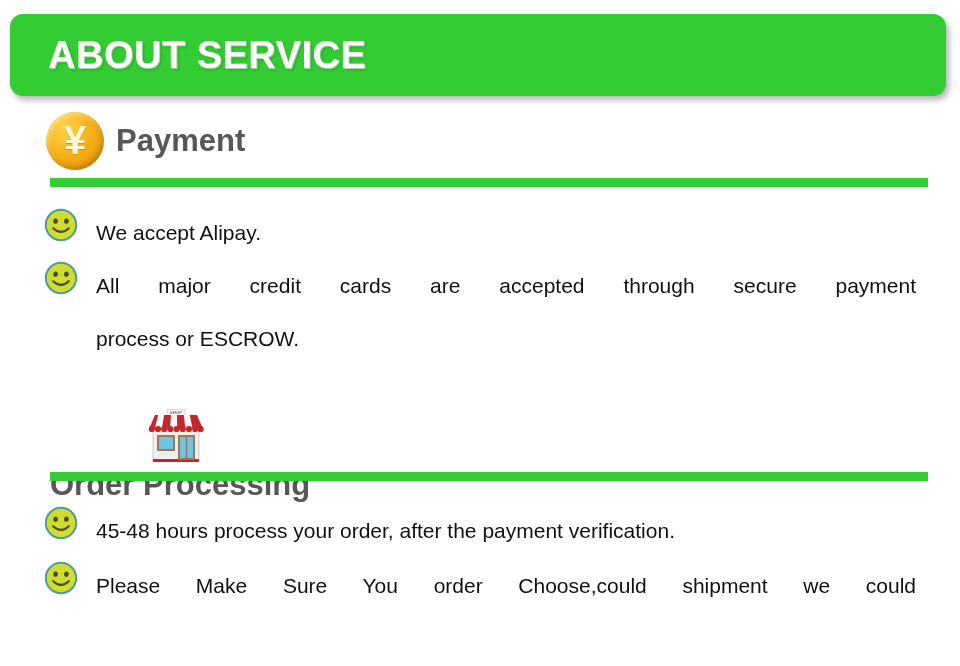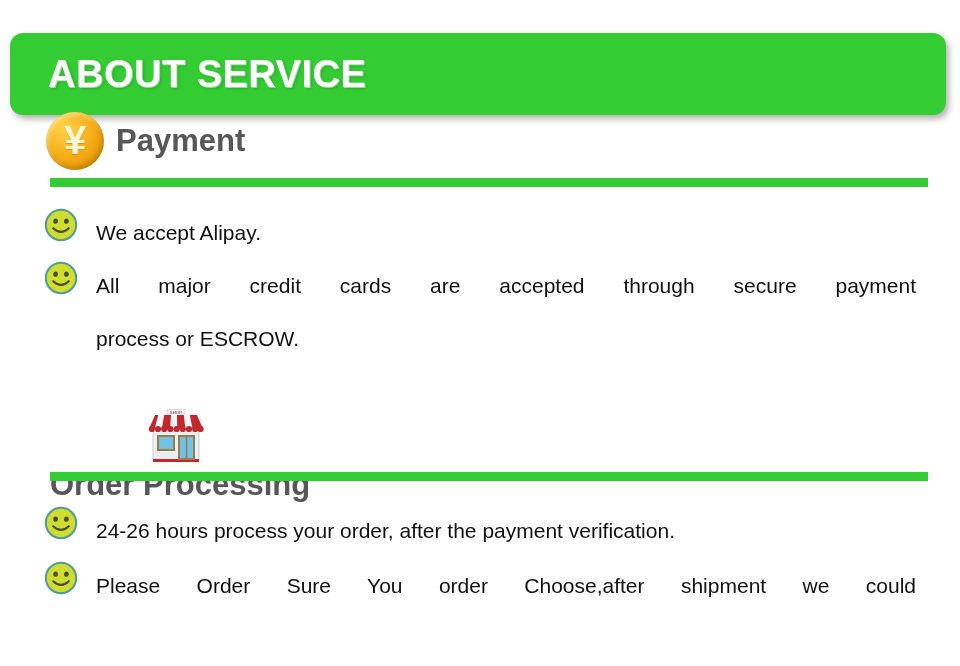--- a/index.html
+++ b/index.html
@@ -26,21 +26,20 @@
   .banner {
     position: absolute;
     left: 10px;
     top: 14px;
     width: 936px;
     height: 82px;
     background: #33cc33;
     border-radius: 13px;
     box-shadow: 3px 4px 6px rgba(0,0,0,0.30);
     box-sizing: border-box;
-    margin-top: 19px;
   }
   .banner-title {
     position: absolute;
     left: 38px;
     top: 50%;
     transform: translateY(-50%);
     font-size: 38px;
     font-weight: bold;
     color: #ffffff;
     letter-spacing: 0.5px;
@@ -242,30 +241,30 @@
 
   <div class="bullet-row" style="top:504px;">
     <div class="bullet-icon-slot">
       <svg class="smiley" viewBox="0 0 34 34">
         <circle cx="17" cy="17" r="15.2" fill="#cfdd2e" stroke="#4f9a9a" stroke-width="2"></circle>
         <ellipse cx="11.6" cy="13.2" rx="2.3" ry="2.6" fill="#4a4a32"></ellipse>
         <ellipse cx="22.4" cy="13.2" rx="2.3" ry="2.6" fill="#4a4a32"></ellipse>
         <path d="M9.2 20.2 Q17 27.6 24.8 20.2" fill="none" stroke="#4a4a32" stroke-width="2.1" stroke-linecap="round"></path>
       </svg>
     </div>
-    <div class="bullet-text plain">24-26 hours process your order, after the payment verification.</div>
+    <div class="bullet-text plain">45-48 hours process your order, after the payment verification.</div>
   </div>
 
   <div class="bullet-row" style="top:559px;">
     <div class="bullet-icon-slot">
       <svg class="smiley" viewBox="0 0 34 34">
         <circle cx="17" cy="17" r="15.2" fill="#cfdd2e" stroke="#4f9a9a" stroke-width="2"></circle>
         <ellipse cx="11.6" cy="13.2" rx="2.3" ry="2.6" fill="#4a4a32"></ellipse>
         <ellipse cx="22.4" cy="13.2" rx="2.3" ry="2.6" fill="#4a4a32"></ellipse>
         <path d="M9.2 20.2 Q17 27.6 24.8 20.2" fill="none" stroke="#4a4a32" stroke-width="2.1" stroke-linecap="round"></path>
       </svg>
     </div>
     <div class="bullet-text justified">
-      <span class="l1">Please Order Sure You order Choose,after shipment we could</span>
+      <span class="l1">Please Make Sure You order Choose,could shipment we could</span>
     </div>
   </div>
 
 </div>
 
 </body></html>

